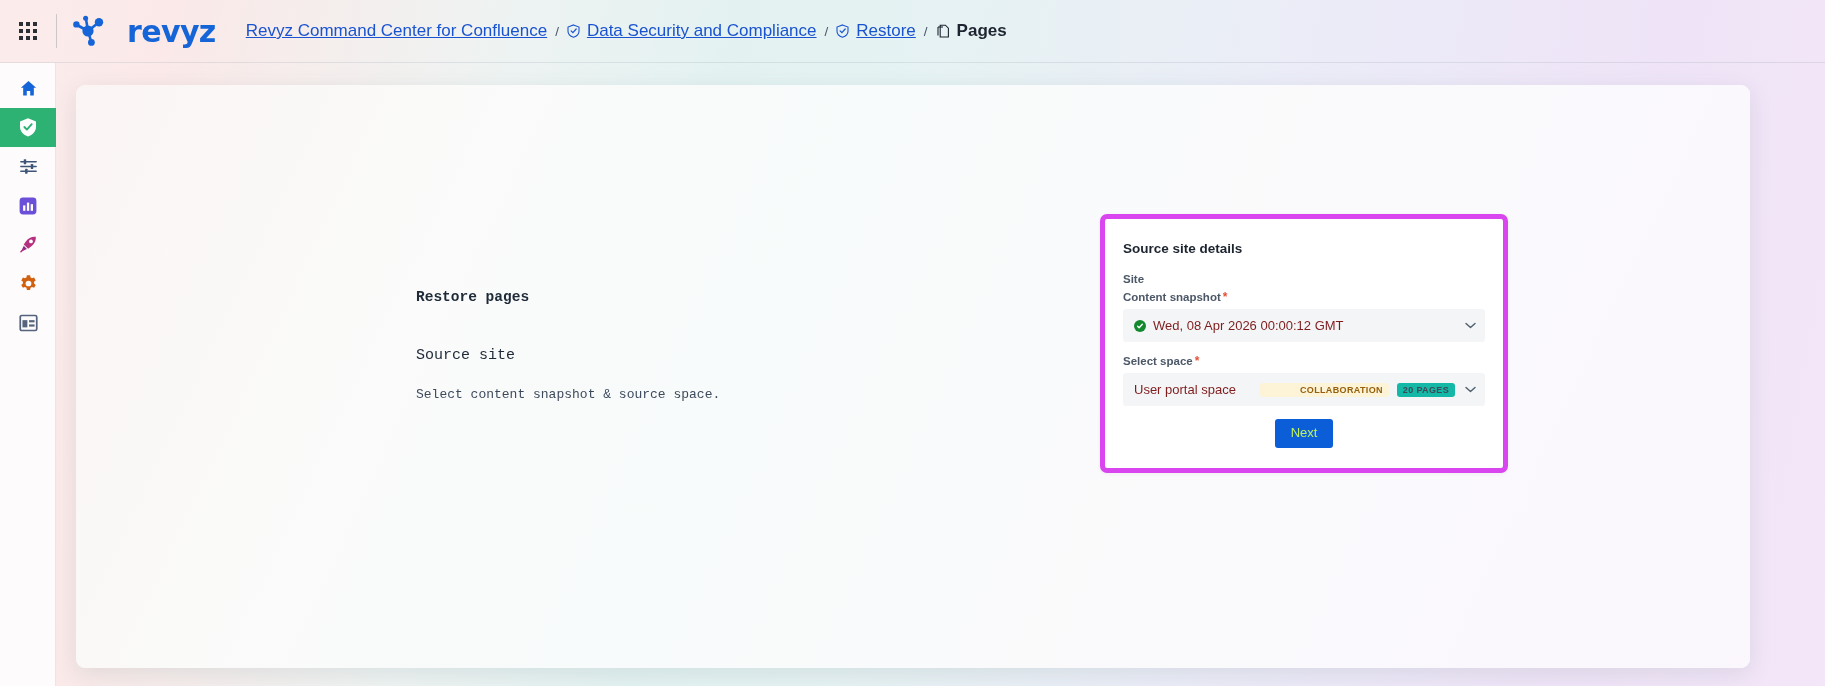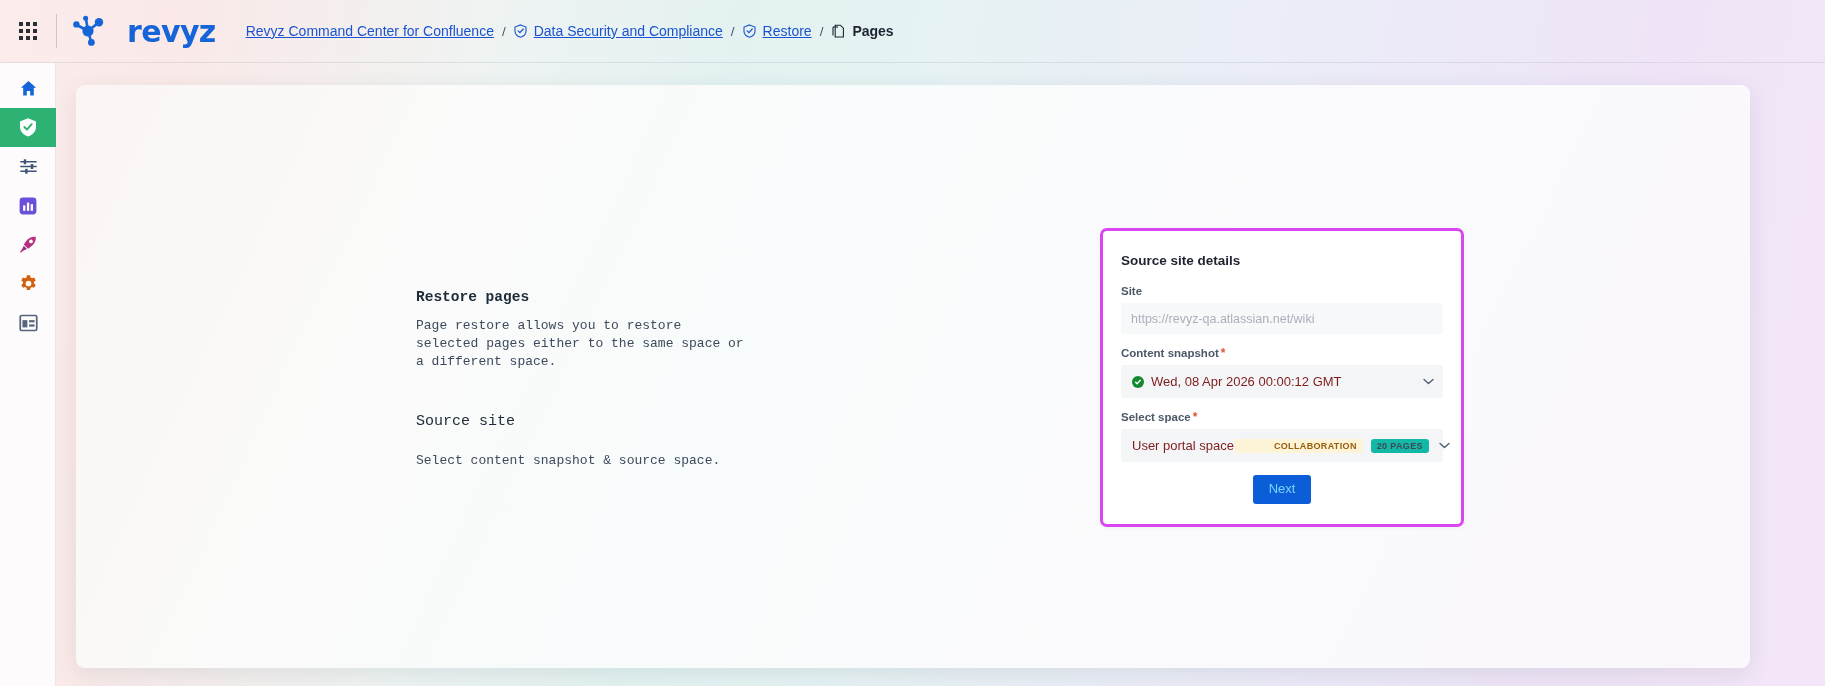--- a/index.html
+++ b/index.html
@@ -72,21 +72,21 @@
     display: flex; align-items: center;
     font-size: 13.5px;
     color: #1b4fc4;
     gap: 0px;
     white-space: nowrap;
   }
   .crumb {
     color: #1a53d0;
     text-decoration: underline;
     cursor: pointer;
-    font-size: 14px;
+    font-size: 17px;
   }
   .crumb.current {
     color: #1d2430;
     text-decoration: none;
     font-weight: 700;
     cursor: default;
   }
   .crumb-sep { color: #4a5568; margin: 0 8px; font-size: 13.5px; }
   .crumb-icon { display: inline-flex; margin-right: 7px; vertical-align: middle; }
 
@@ -150,24 +150,24 @@
     font-size: 15px;
     font-weight: 400;
     color: #1e2a38;
     margin-top: 42px;
     margin-bottom: 22px;
   }
 
   
   #card {
     position: absolute;
-    left: 1024px; top: 143px;
-    width: 364px;
+    left: 1024px; top: 129px;
+    width: 408px;
     background: #ffffff;
-    border: 3px solid #d946ef;
+    border: 5px solid #d946ef;
     border-radius: 7px;
     box-shadow: 0 1px 4px rgba(30,40,60,0.05);
     padding: 22px 18px 20px 18px;
   }
   .card-title {
     font-size: 13.5px;
     font-weight: 700;
     color: #1d2430;
     margin-bottom: 17px;
   }
@@ -236,21 +236,21 @@
   .chev {
     flex: 0 0 auto;
     color: #51606f;
     display: flex; align-items: center;
     margin-left: 2px;
   }
 
   .btn-row { display: flex; justify-content: center; margin-top: 11px; }
   .btn-next {
     background: #0b5ed7;
-    color: #7dd3fc;
+    color: #bef264;
     font-size: 13px;
     border: none;
     border-radius: 3px;
     padding: 7px 16px 8px 16px;
     cursor: pointer;
     font-family: "Liberation Sans", sans-serif;
     line-height: 1.1;
   }
 </style>
 </head>
@@ -388,33 +388,29 @@
         <rect x="10.6" y="11.0" width="5.8" height="2.3" fill="#55637c"></rect>
       </svg>
     </div>
   </div>
 
   <div id="panel">
     <div class="panel-wash"></div>
 
     <div id="copy">
       <div class="copy-h1">Restore pages</div>
-      <div class="copy-p">Page restore allows you to restore selected pages either to the same space or a different space.</div>
       <div class="copy-h2">Source site</div>
       <div class="copy-p">Select content snapshot &amp; source space.</div>
     </div>
 
     <div id="card">
       <div class="card-title">Source site details</div>
 
       <div class="field-label">
         <span>Site</span>
-      </div>
-      <div class="inp">
-        <span>https://revyz-qa.atlassian.net/wiki</span>
       </div>
 
       <div class="field-label">
         <span>Content snapshot</span>
         <span class="req">*</span>
       </div>
       <div class="sel">
         <span class="check-dot">
           <svg width="8" height="8" viewBox="0 0 8 8">
             <path d="M1.6 4.2 L3.1 5.7 L6.3 2.2" fill="none" stroke="#ffffff" stroke-width="1.4" stroke-linecap="round" stroke-linejoin="round"></path>

